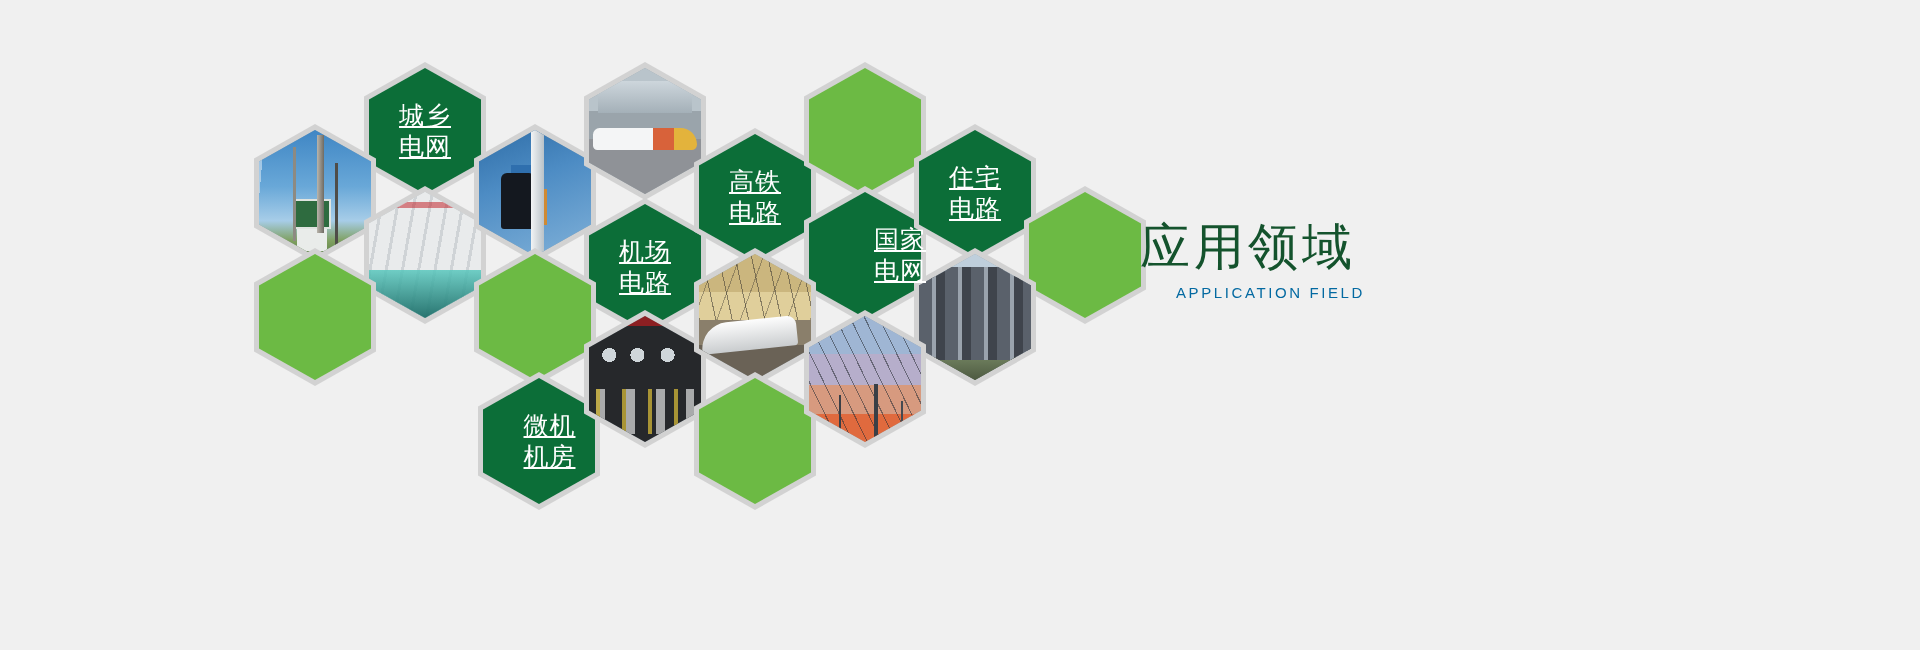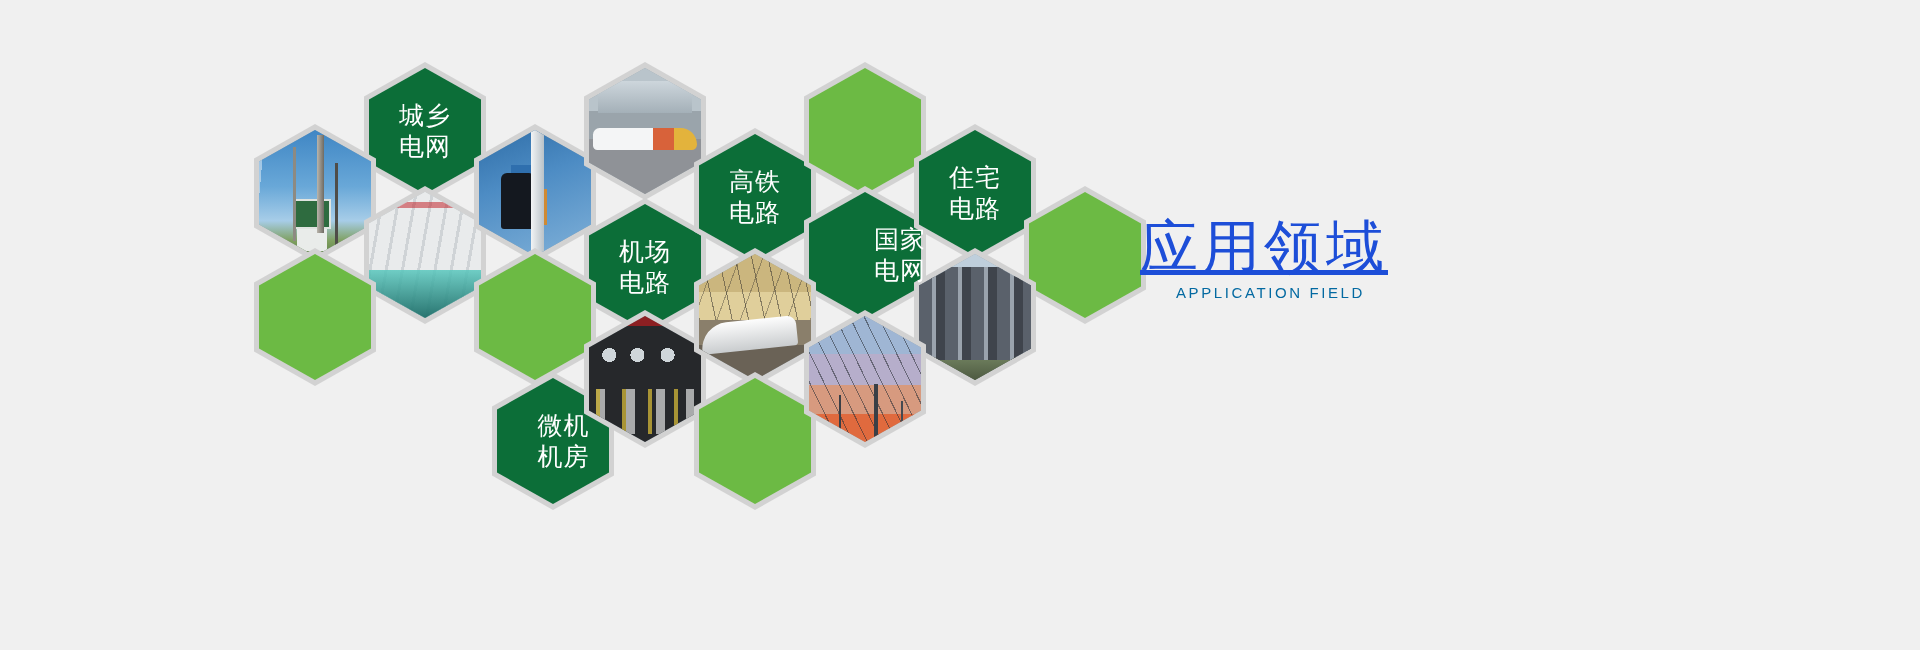--- a/index.html
+++ b/index.html
@@ -36,20 +36,21 @@
   .hex .label {
     position:relative; z-index:3;
     color:#ffffff;
     font-size:25px;
     line-height:31px;
     letter-spacing:1px;
     text-align:center;
     font-family:"DejaVu Sans","Liberation Sans",sans-serif;
     white-space:pre-line;
     pointer-events:none;
+    text-decoration:underline;
   }
 
   
   .fill-dark  .face { background:#0c6e38; }
   .fill-light .face { background:#6cba44; }
   .fill-photo .face { background:#9aa7ae; }
 
   
   .ph { position:absolute; inset:0; }
 
@@ -176,27 +177,26 @@
       repeating-linear-gradient(180deg, rgba(20,22,26,.5) 0 3px, transparent 3px 9px);
   }
   .ph-tower:before{
     content:""; position:absolute; left:0; bottom:0; width:100%; height:18%;
     background:linear-gradient(180deg,#6f7f5e,#4d5a41);
   }
 
   
   #title-block { position:absolute; left:1140px; top:218px; width:420px; }
   #title-cn {
-    color:#1d4ed8;
-    font-size:58px;
+    color:#14532d;
+    font-size:50px;
     line-height:58px;
     letter-spacing:4px;
     font-family:"DejaVu Sans","Liberation Sans",sans-serif;
     white-space:nowrap;
-    text-decoration:underline;
   }
   #title-en {
     margin-top:8px;
     color:#0369a1;
     font-size:15px;
     letter-spacing:2.6px;
     padding-left:36px;
     font-family:"Liberation Sans",sans-serif;
   }
 </style>
@@ -275,21 +275,21 @@
         </div>
       </div>
       <div class="hex fill-light" style="left: 254px; top: 248px;">
         <div class="rim"></div>
         <div class="face"></div>
       </div>
       <div class="hex fill-light" style="left: 474px; top: 248px;">
         <div class="rim"></div>
         <div class="face"></div>
       </div>
-      <div class="hex fill-dark" style="left: 492px; top: 372px; padding-left: 21px;">
+      <div class="hex fill-dark" style="left: 478px; top: 372px; padding-left: 21px;">
         <div class="rim"></div>
         <div class="face"></div>
         <div class="label">微机
 机房</div>
       </div>
       <div class="hex fill-photo" style="left: 584px; top: 310px;">
         <div class="rim"></div>
         <div class="face">
           <div class="ph ph-panel"></div>
         </div>

